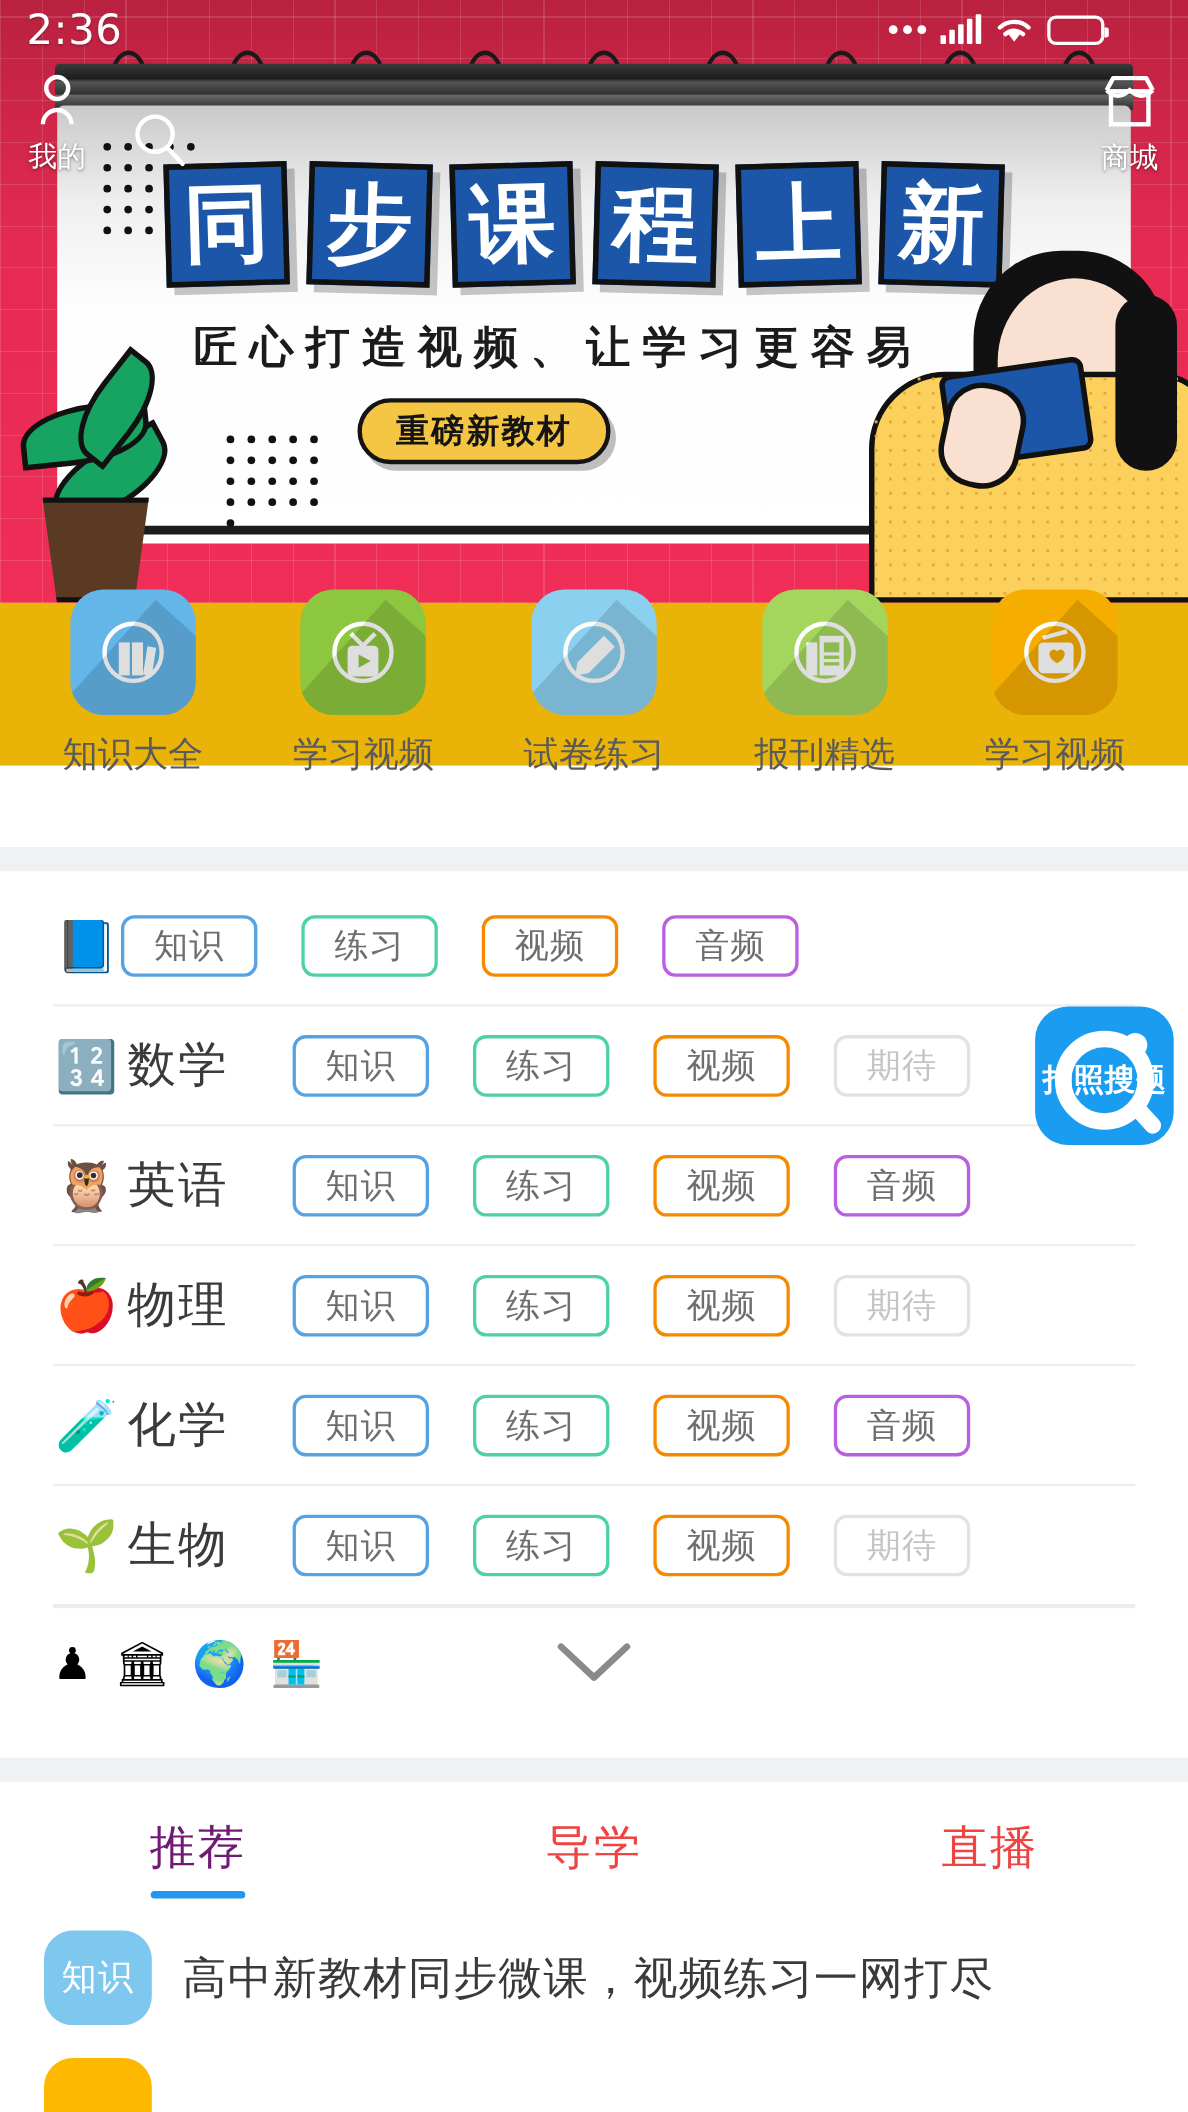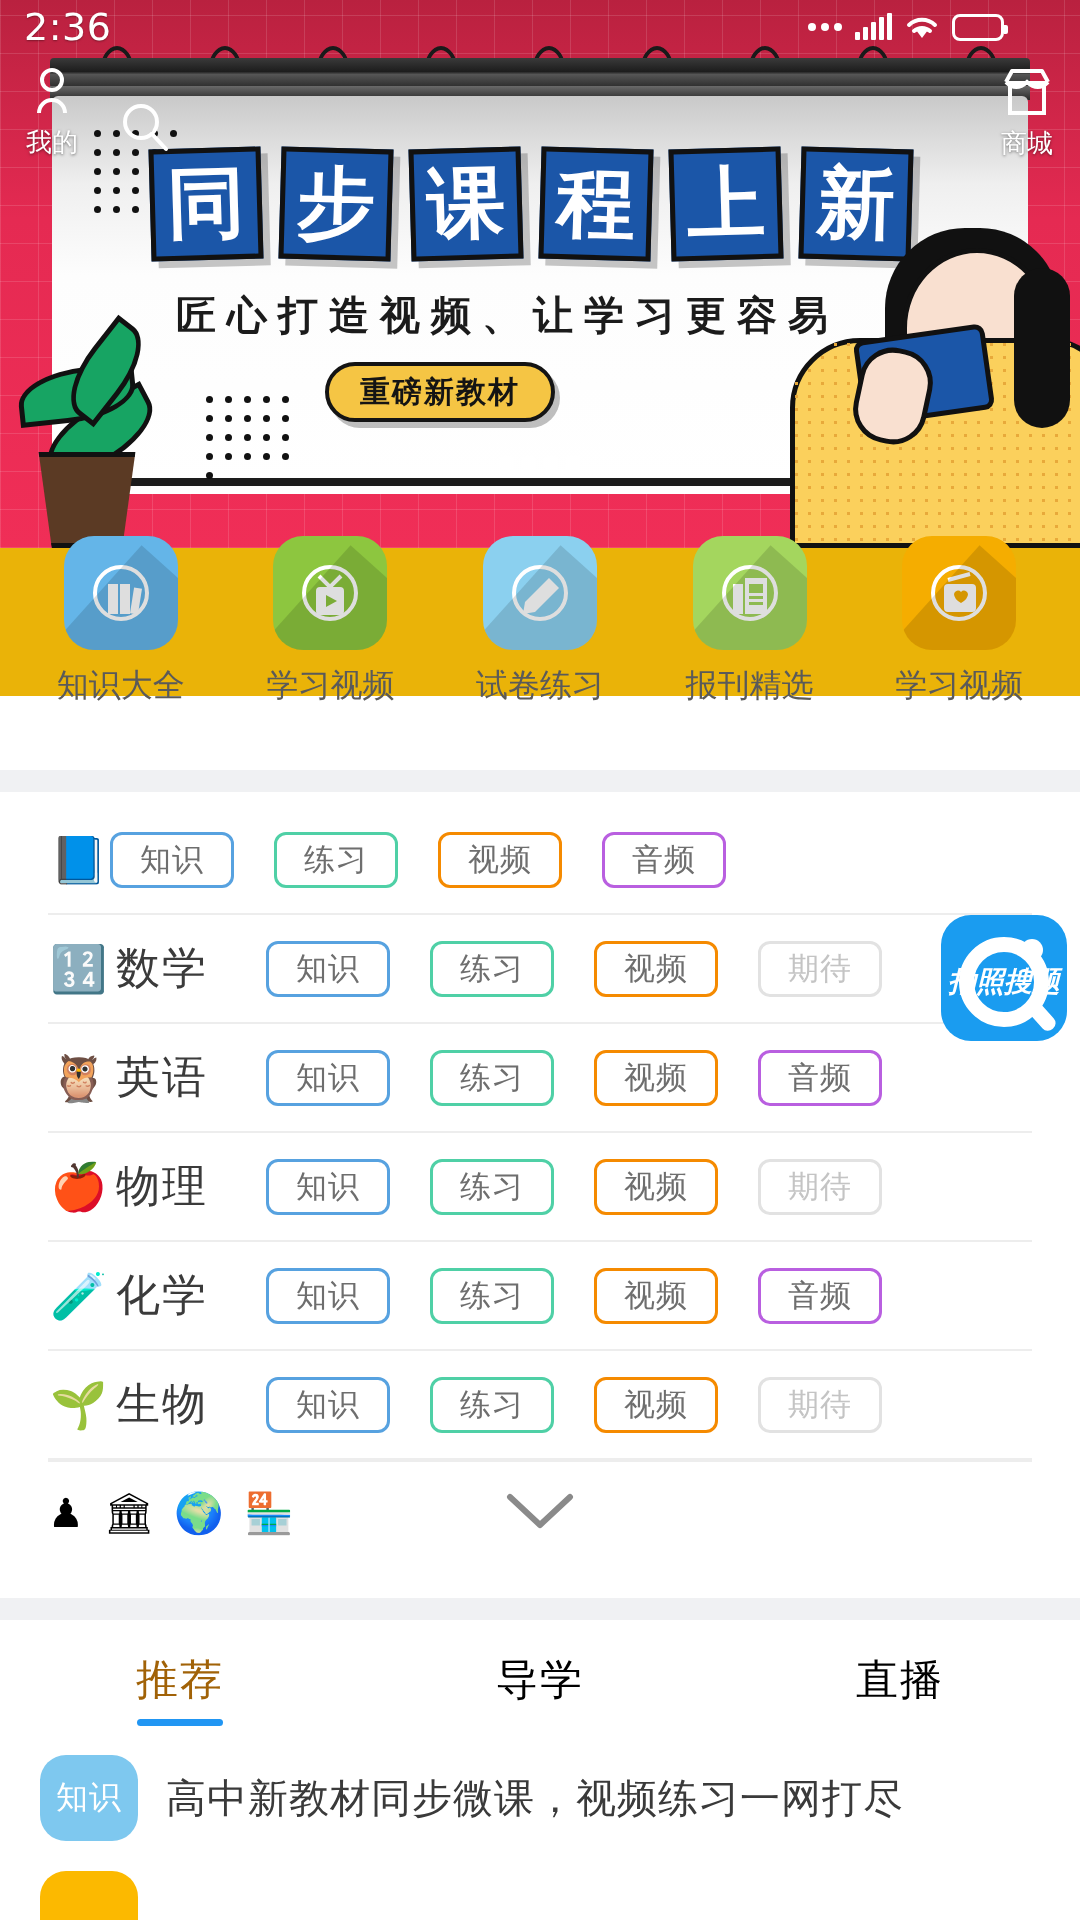--- a/index.html
+++ b/index.html
@@ -154,43 +154,43 @@
   .tag.aud { border-color:#b95fe0; }
   .tag.soon{ border-color:#e2e2e2; color:#c4c4c4; }
 
   .more-row{ height:104px; display:flex; align-items:center; border-top:2px solid #ededed; position:relative; }
   .more-icons{ display:flex; align-items:center; gap:20px; font-size:40px; line-height:1; }
   .chev{ position:absolute; left:50%; transform:translateX(-50%); }
 
   
   .tabs{ position:absolute; top:1620px; left:0; width:1080px; height:120px; background:#fff;
          display:flex; align-items:center; }
-  .tab{ flex:1; text-align:center; font-size:42px; color:#000000; position:relative; height:100%;
+  .tab{ flex:1; text-align:center; font-size:42px; color:#ef4444; position:relative; height:100%;
         display:flex; align-items:center; justify-content:center; letter-spacing:2px; }
-  .tab.active{ color:#a16207; }
+  .tab.active{ color:#701a75; }
   .tab.active:after{ content:""; position:absolute; bottom:14px; left:50%; transform:translateX(-50%);
                      width:86px; height:7px; background:#2196f3; border-radius:4px; }
 
   
   .feed{ position:absolute; top:1740px; left:0; width:1080px; background:#fff; padding:0 40px; }
   .feed-item{ height:116px; display:flex; align-items:center; gap:28px; }
   .badge{ width:98px; height:86px; border-radius:26px; display:flex; align-items:center; justify-content:center;
           color:#fff; font-size:32px; letter-spacing:1px; flex:none; }
   .feed-txt{ font-size:40px; color:#3a3a3a; letter-spacing:1px; white-space:nowrap; }
 
   
   .fab{ position:absolute; top:915px; right:13px; width:126px; height:126px; border-radius:30px;
         background:#1a9cf0; z-index:35; overflow:hidden; }
   .fab-ring{ position:absolute; top:22px; left:18px; width:90px; height:90px; border:15px solid #fff;
              border-radius:50%; }
   .fab-handle{ position:absolute; right:18px; bottom:8px; width:15px; height:34px; background:#fff;
                border-radius:7px; transform:rotate(-42deg); }
   .fab-dot{ position:absolute; top:24px; right:24px; width:22px;height:22px;border-radius:50%;background:#fff; }
   .fab-txt{ position:absolute; top:48px; left:0; width:126px; text-align:center; color:#fff;
-            font-size:28px; font-weight:bold; letter-spacing:0px;font-style:italic; }
+            font-size:28px; font-weight:bold; letter-spacing:0px; }
 </style>
 </head>
 <body>
 
 <div class="phone">
 
   <div class="banner">
     <div class="banner-grid"></div>
 
     <div class="rings" id="rings">

